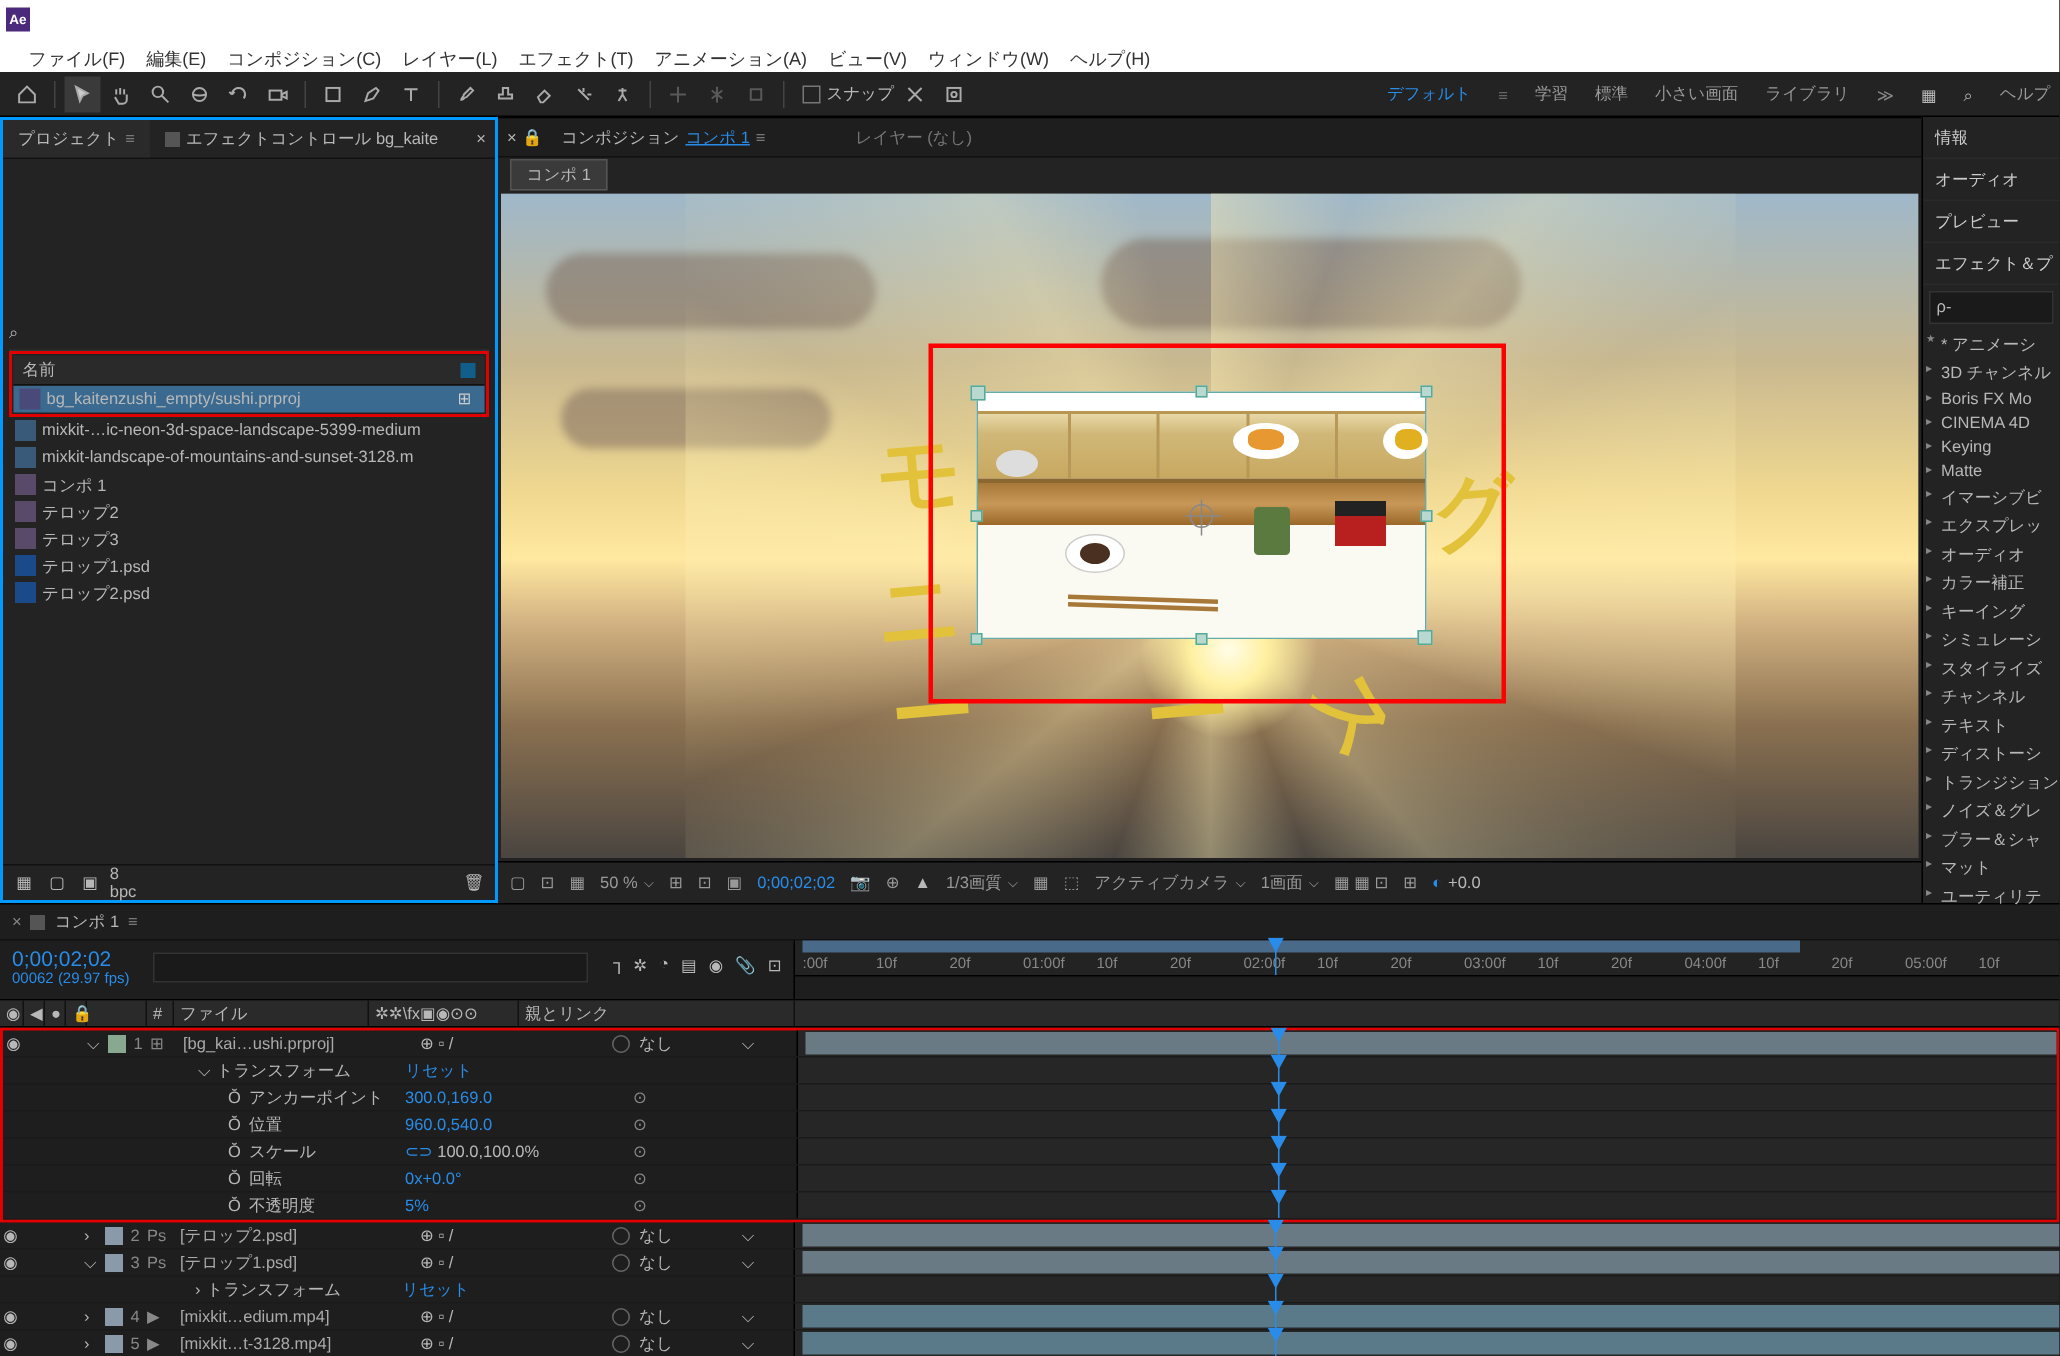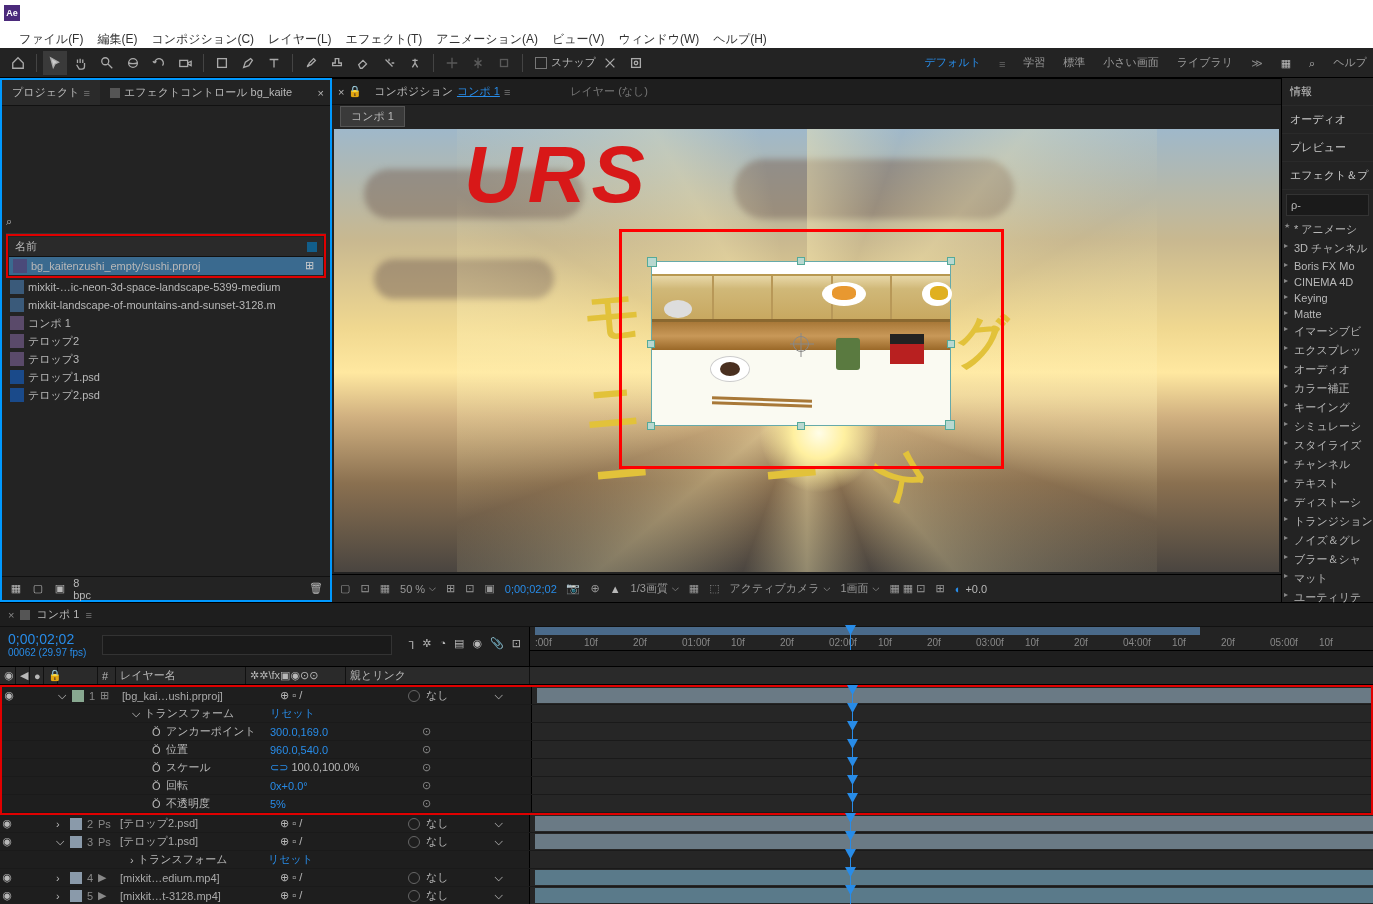--- a/index.html
+++ b/index.html
@@ -356,21 +356,20 @@
     <div class="crumb">
         <span class="cbx">コンポ 1</span>
       </div>
     <div class="viewer">
       <div class="sky"></div>
       <div class="cloud" style="left:30px;top:40px;width:220px;height:50px"></div>
       <div class="cloud" style="left:400px;top:30px;width:280px;height:60px"></div>
       <div class="cloud" style="left:40px;top:130px;width:180px;height:40px"></div>
       <div class="rays"></div>
       <div class="sun"></div>
-      <div class="red-text">URS</div>
       <div class="yellow-text" style="left:250px;top:150px">モ</div>
       <div class="yellow-text" style="left:250px;top:240px">ニ</div>
       <div class="yellow-text" style="left:620px;top:175px">グ</div>
       <div class="yellow-text" style="left:260px;top:310px">ー</div>
       <div class="yellow-text" style="left:430px;top:310px">ー</div>
       <div class="yellow-text" style="left:540px;top:310px;transform:rotate(60deg)">ス</div>
       <div class="redbox"></div>
       <div class="sushi-sel">
         <div class="belt">
           <div class="belt-div" style="left:20%"></div>
@@ -515,21 +514,21 @@
     </div>
   </div>
   <div style="display:flex">
     <div class="tl-cols" style="width:530px">
       <div class="c" style="width:16px">◉</div>
         <div class="c" style="width:14px">◀</div>
         <div class="c" style="width:14px">●</div>
         <div class="c" style="width:14px">🔒</div>
       <div class="c" style="width:40px"></div>
         <div class="c" style="width:18px">#</div>
-      <div class="c" style="width:130px">レイヤー名</div>
+      <div class="c" style="width:130px">ファイル</div>
       <div class="c" style="width:100px">✲✲\fx▣◉⊙⊙</div>
       <div class="c" style="flex:1">親とリンク</div>
     </div>
     <div class="tl-cols" style="flex:1"></div>
   </div>
 
   <div class="tl-rows">
     <div class="redbox-tl">
     <div class="tl-row">
       <div class="layer-left">

